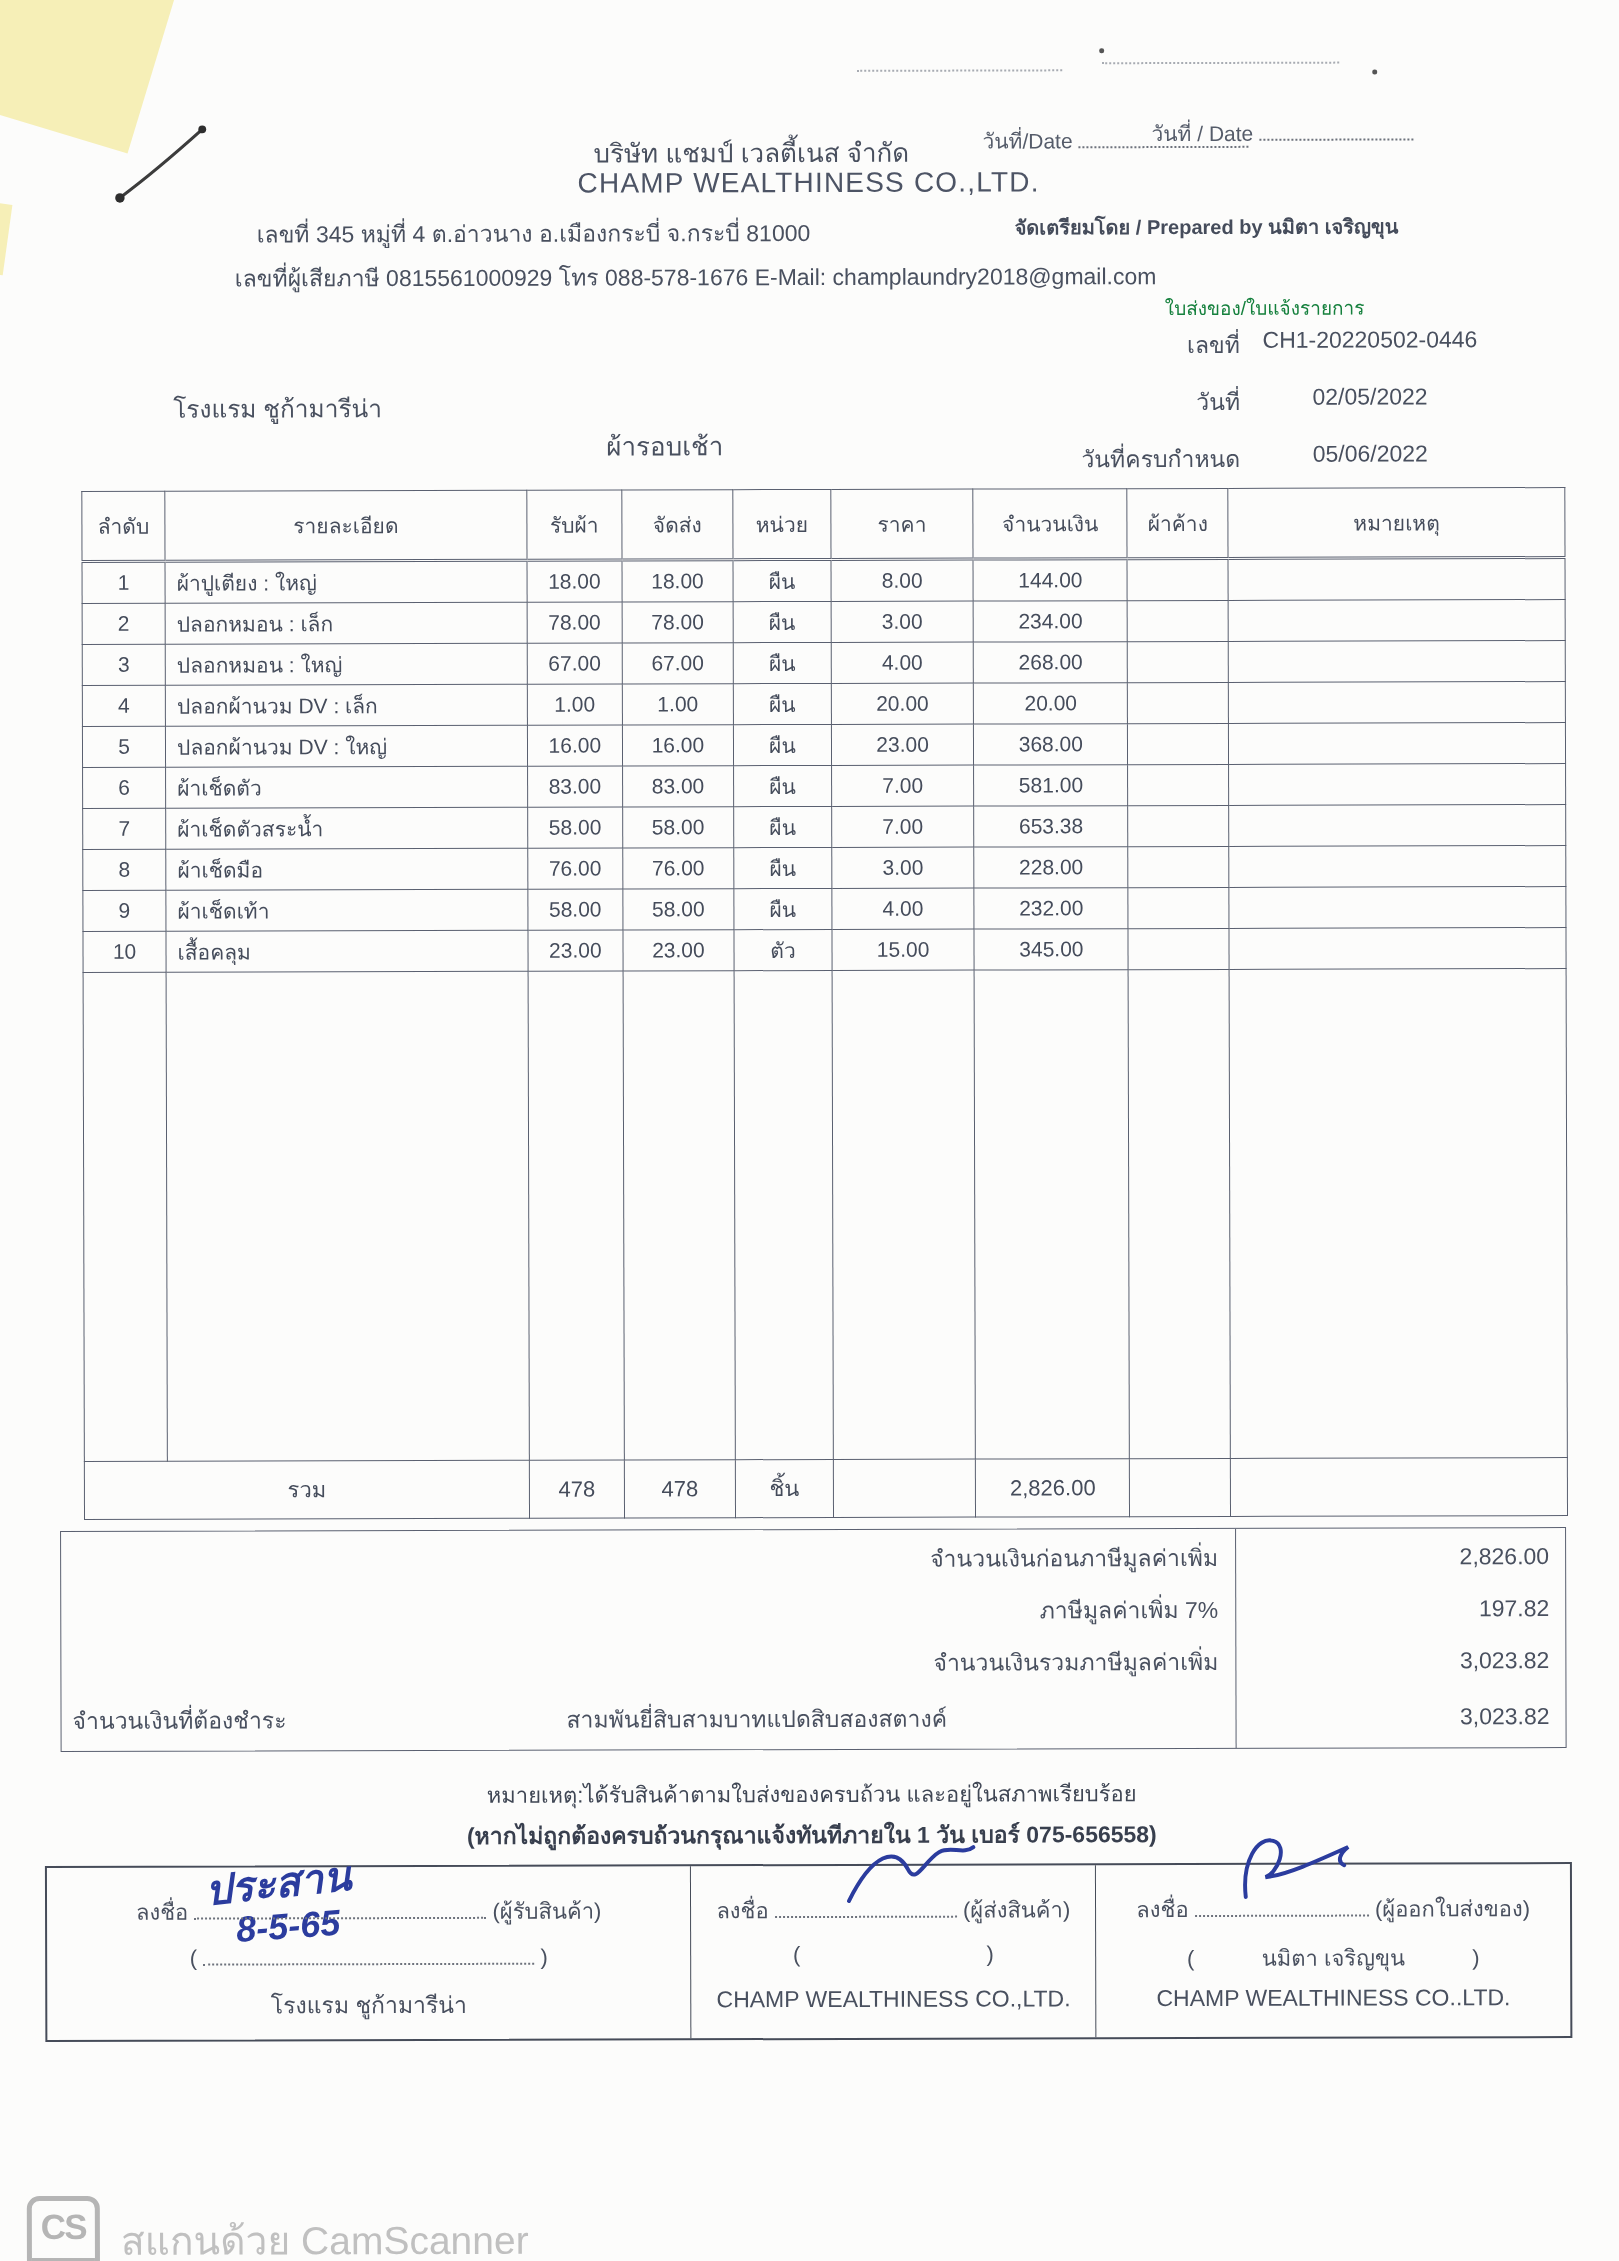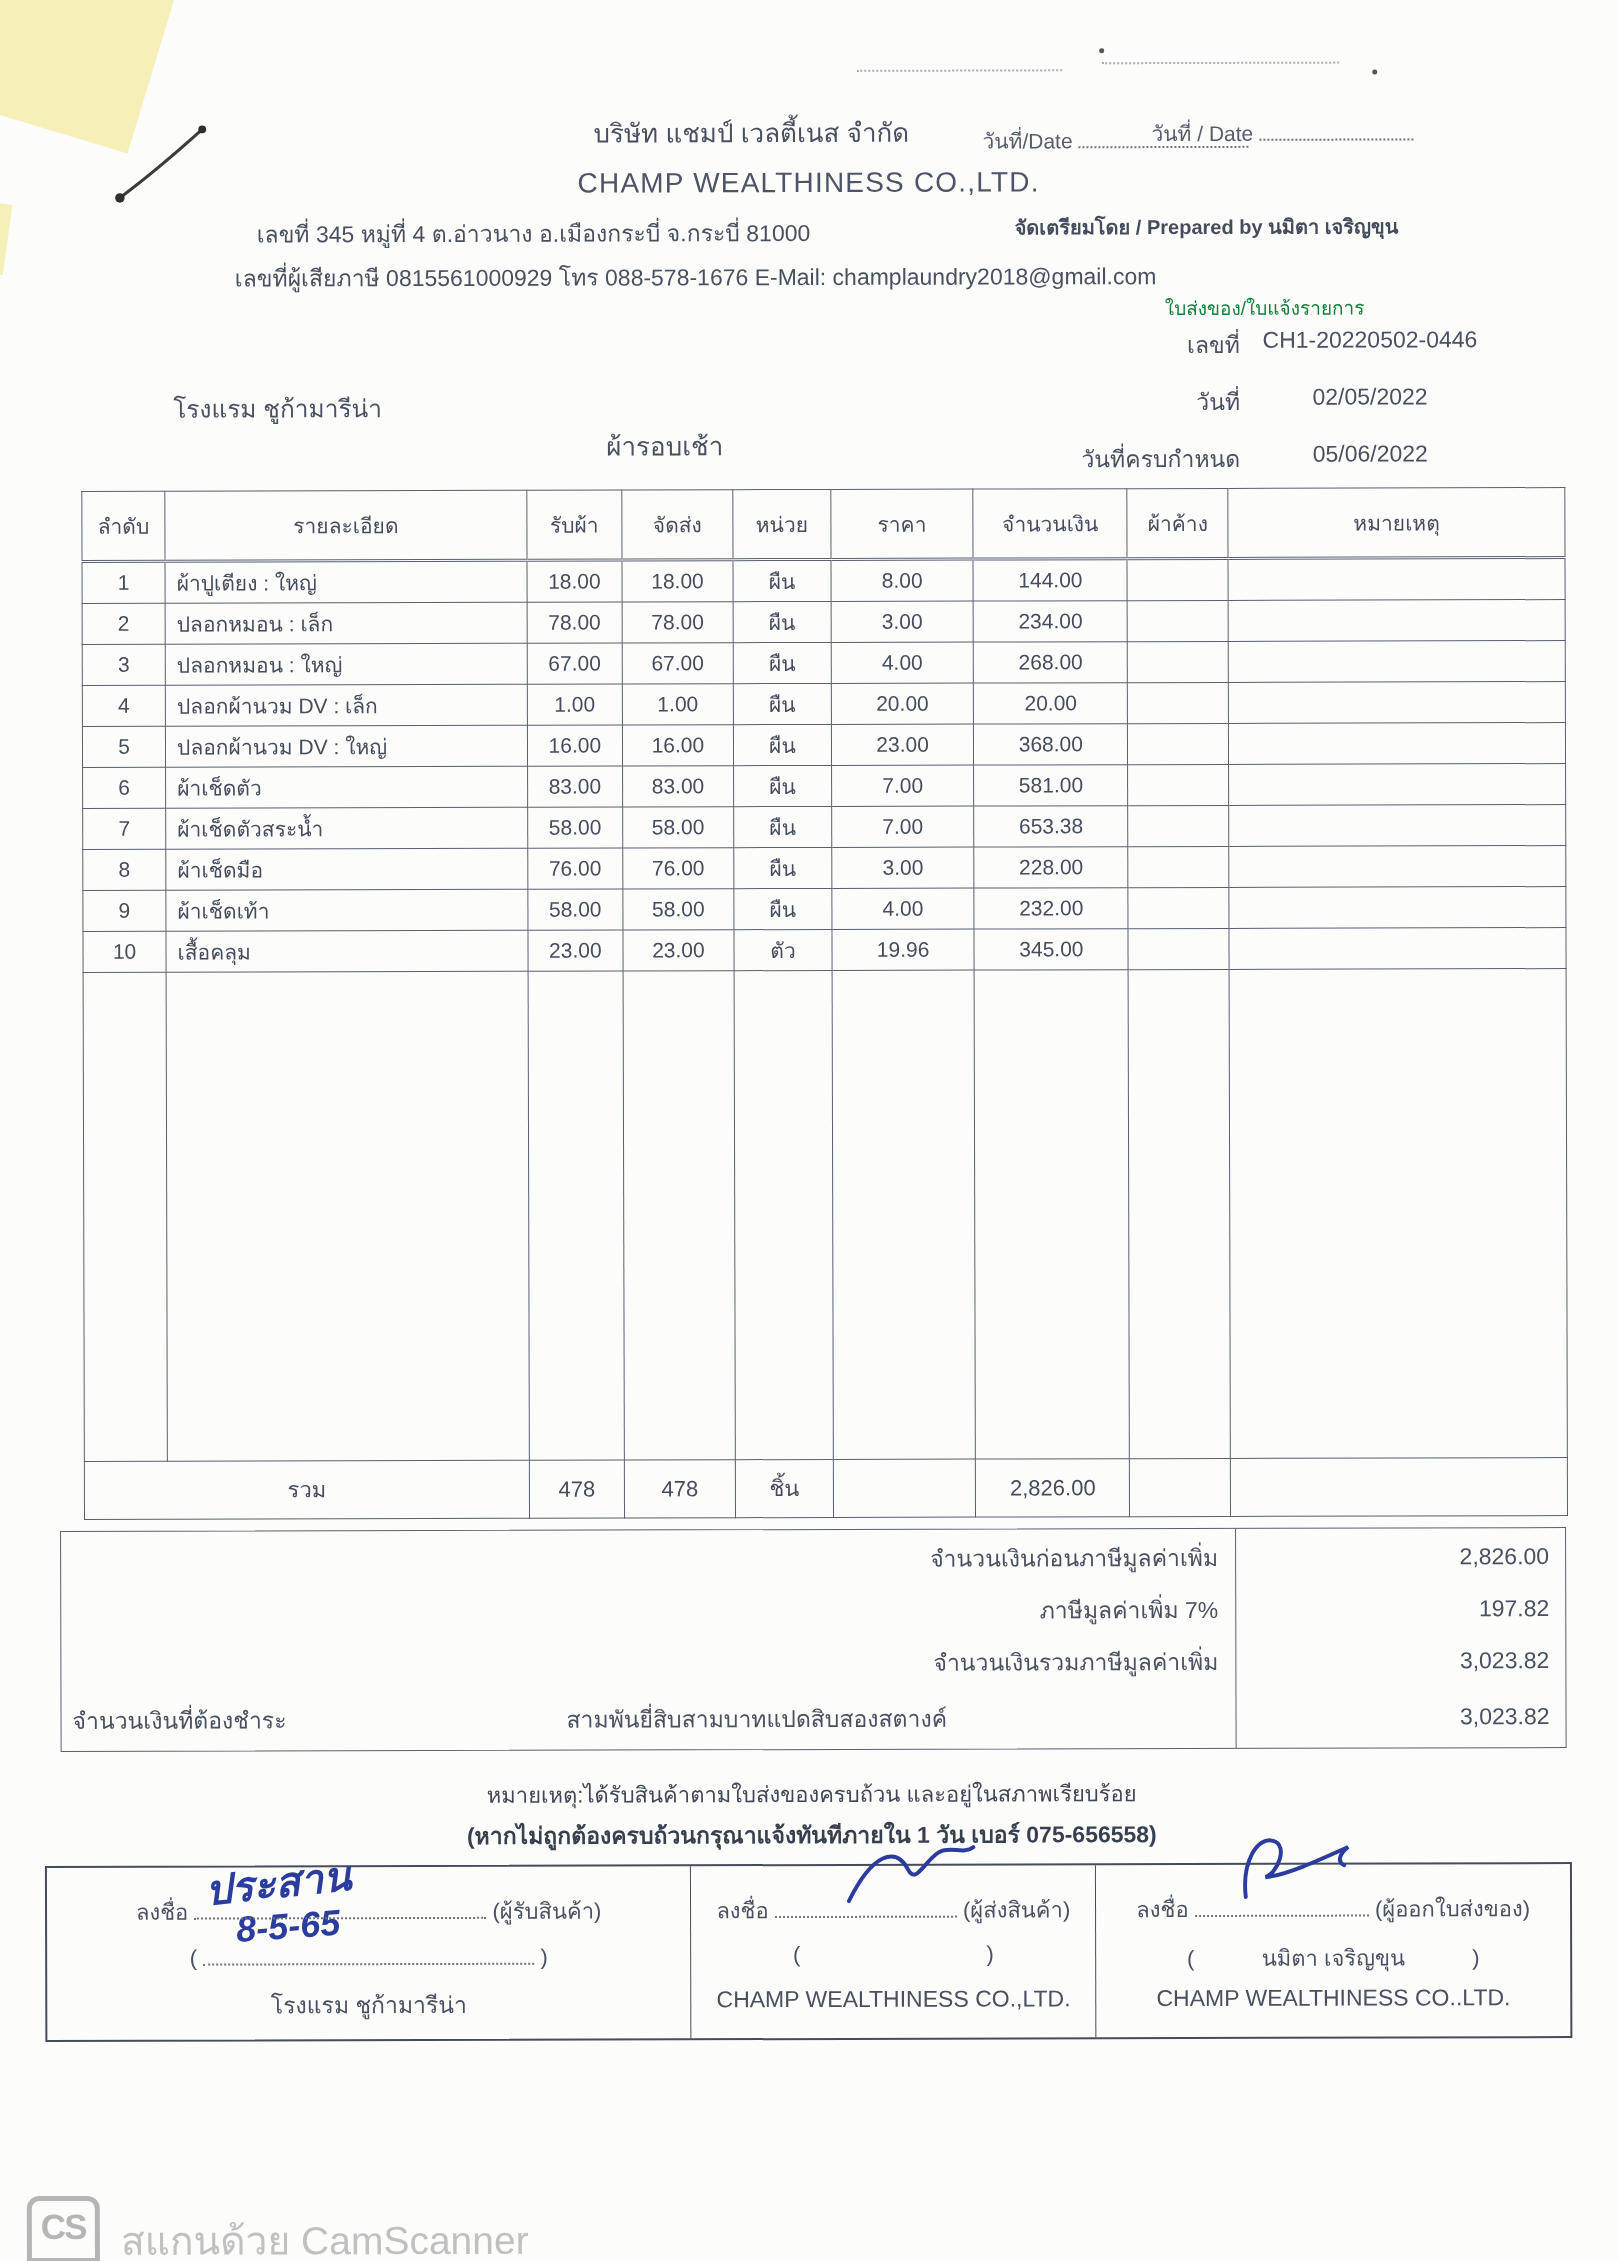--- a/index.html
+++ b/index.html
@@ -80,21 +80,21 @@
   <svg class="penmark" width="110" height="95" viewBox="0 0 140 120">
     <path d="M18 98 C 45 78, 85 45, 122 12" stroke="#3c3c3c" stroke-width="4" fill="none"></path>
     <circle cx="17" cy="99" r="6" fill="#2e2e2e"></circle>
         <circle cx="122" cy="12" r="5" fill="#2e2e2e"></circle>
   </svg>
   <div class="speck" style="left:1102px;top:49px"></div>
   <div class="speck" style="left:1375px;top:71px"></div>
   <div class="topdots" style="left:860px;top:69px;width:205px"></div>
   <div class="topdots" style="left:1105px;top:62px;width:237px"></div>
 
-  <div class="abs thai-co" style="left:596px;top:112px">บริษัท แชมป์ เวลตี้เนส จำกัด</div>
+  <div class="abs thai-co" style="left:596px;top:132px">บริษัท แชมป์ เวลตี้เนส จำกัด</div>
   <div class="abs datefield" style="left:985px;top:125px">
     <span>วันที่/Date</span>
     <span class="dots" style="width:170px"></span>
   </div>
   <div class="abs datefield" style="left:1154px;top:118px">
     <span>วันที่ / Date</span>
     <span class="dots" style="width:154px"></span>
   </div>
   <div class="abs en-co" style="left:580px;top:167px">CHAMP WEALTHINESS CO.,LTD.</div>
   <div class="abs addr" style="left:259px;top:215px">เลขที่ 345 หมู่ที่ 4 ต.อ่าวนาง อ.เมืองกระบี่ จ.กระบี่ 81000</div>
@@ -244,21 +244,21 @@
             <td>232.00</td>
             <td></td>
             <td></td>
           </tr>
       <tr>
             <td>10</td>
             <td class="desc">เสื้อคลุม</td>
             <td>23.00</td>
             <td>23.00</td>
             <td>ตัว</td>
-            <td>19.96</td>
+            <td>15.00</td>
             <td>345.00</td>
             <td></td>
             <td></td>
           </tr>
       <tr class="filler">
             <td></td>
             <td></td>
             <td></td>
             <td></td>
             <td></td>

